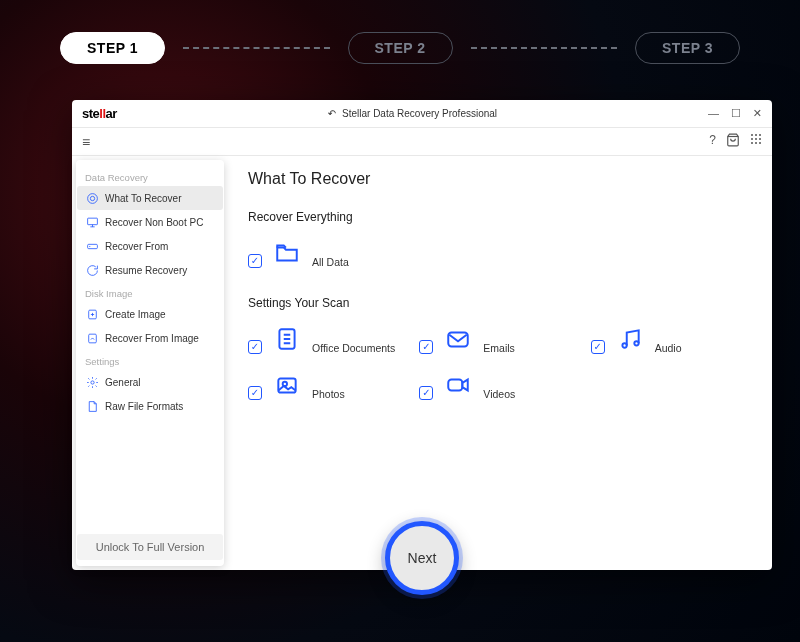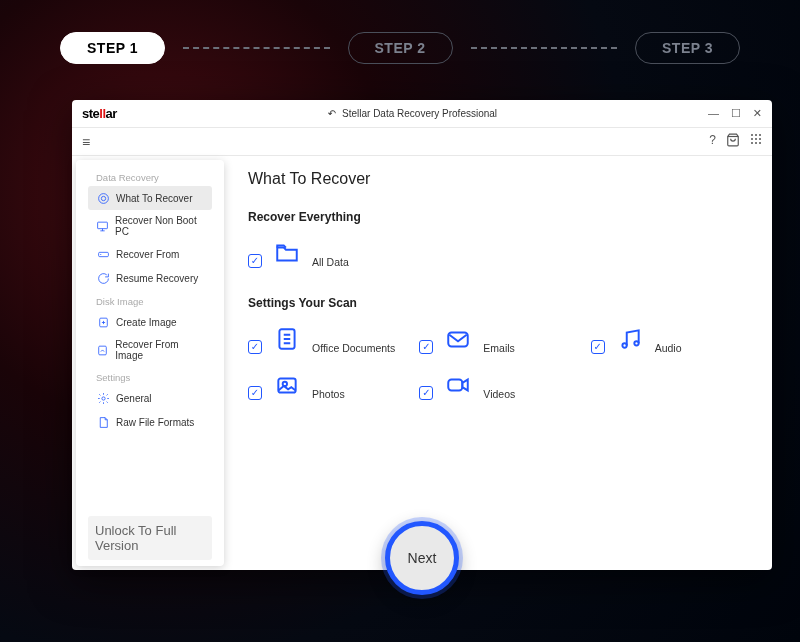--- a/index.html
+++ b/index.html
@@ -78,52 +78,52 @@
   }
   .toolbar-right { display:flex; gap:10px; color:#555; font-size:12px; }
   .hamburger { font-size:14px; color:#555; }
   .body { flex:1; display:flex; position:relative; }
   .sidebar {
     width: 148px;
     background:#fff;
     margin:4px;
     border-radius:4px;
     box-shadow: 0 2px 10px rgba(0,0,0,0.18);
-    padding: 6px 12px;
+    padding: 6px 1px;
     display:flex;
     flex-direction:column;
   }
   .side-group { font-size: 9.5px; color:#aaa; padding: 6px 8px 3px; }
   .side-item {
     display:flex; align-items:center; gap:6px;
     font-size: 10px; color:#333; padding:5px 8px;
     cursor:pointer;
   }
   .side-item.active { background:#ebebeb; border-radius:3px; }
   .side-icon { width:14px; height:14px; display:inline-flex; align-items:center; justify-content:center; }
   .side-icon svg { width:13px; height:13px; stroke:#2257ff; fill:none; stroke-width:1.5; }
   .main { flex:1; padding: 14px 20px 0 20px; position:relative; }
   h2 { font-size: 16px; font-weight: 500; color:#222; margin-bottom: 22px; }
-  h3 { font-size: 12px; font-weight: 700; color:#222; margin-bottom: 14px; }
+  h3 { font-size: 12px; font-weight: 400; color:#222; margin-bottom: 14px; }
   .options-row { display:grid; grid-template-columns: repeat(3, 1fr); gap: 16px 10px; margin-bottom: 28px; }
   .opt { display:flex; align-items:flex-end; gap:10px; }
   .check {
     width:14px; height:14px; border:1.5px solid #2257ff; border-radius:3px;
     display:inline-flex; align-items:center; justify-content:center;
   }
   .check::after { content:"✓"; font-size:10px; color:#2257ff; line-height:1; }
   .big-icon { width:30px; height:30px; display:inline-flex; align-items:center; justify-content:center; }
   .big-icon svg { width:26px; height:26px; stroke:#2257ff; fill:none; stroke-width:1.8; }
   .opt-label { font-size: 10.5px; color:#333; }
   .unlock-btn {
     margin-top:auto;
     background:#f3f3f3;
     border-radius:3px;
-    text-align:left;
-    font-size:13px;
+    text-align:center;
+    font-size:11px;
     color:#666;
     padding:7px;
     cursor:pointer;
   }
   .next-btn {
     position:absolute;
     left: 50%;
     bottom: -25px;
     transform: translateX(-50%);
     width: 74px; height:74px;

